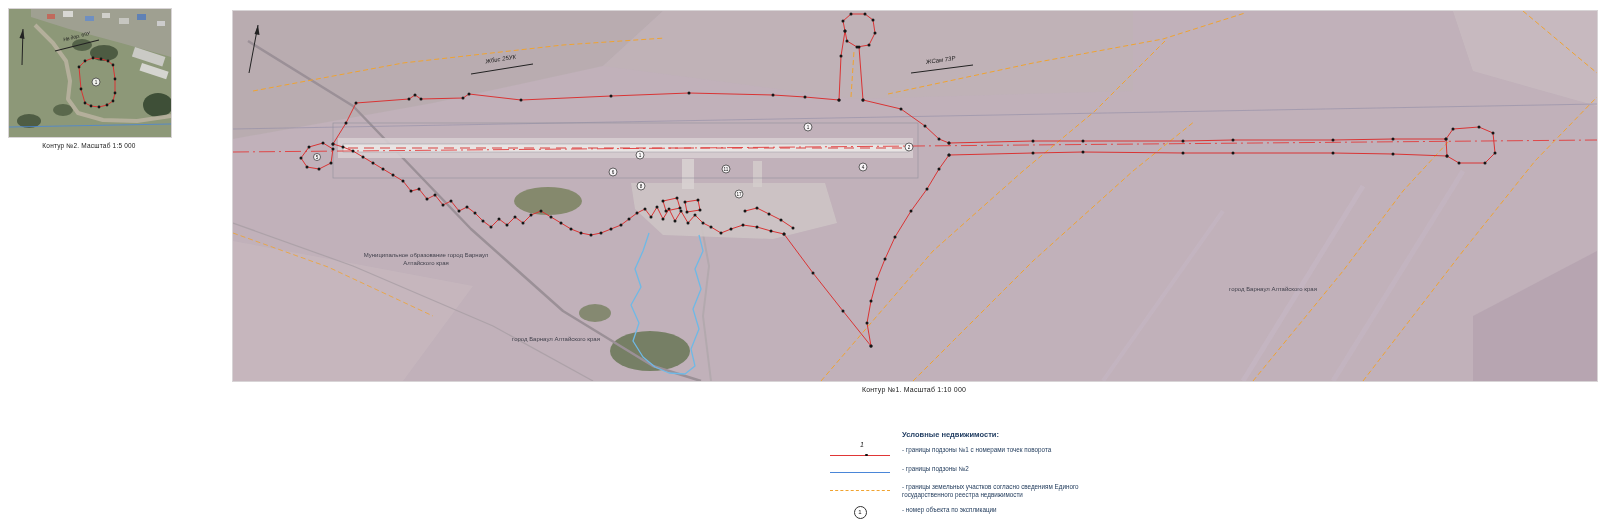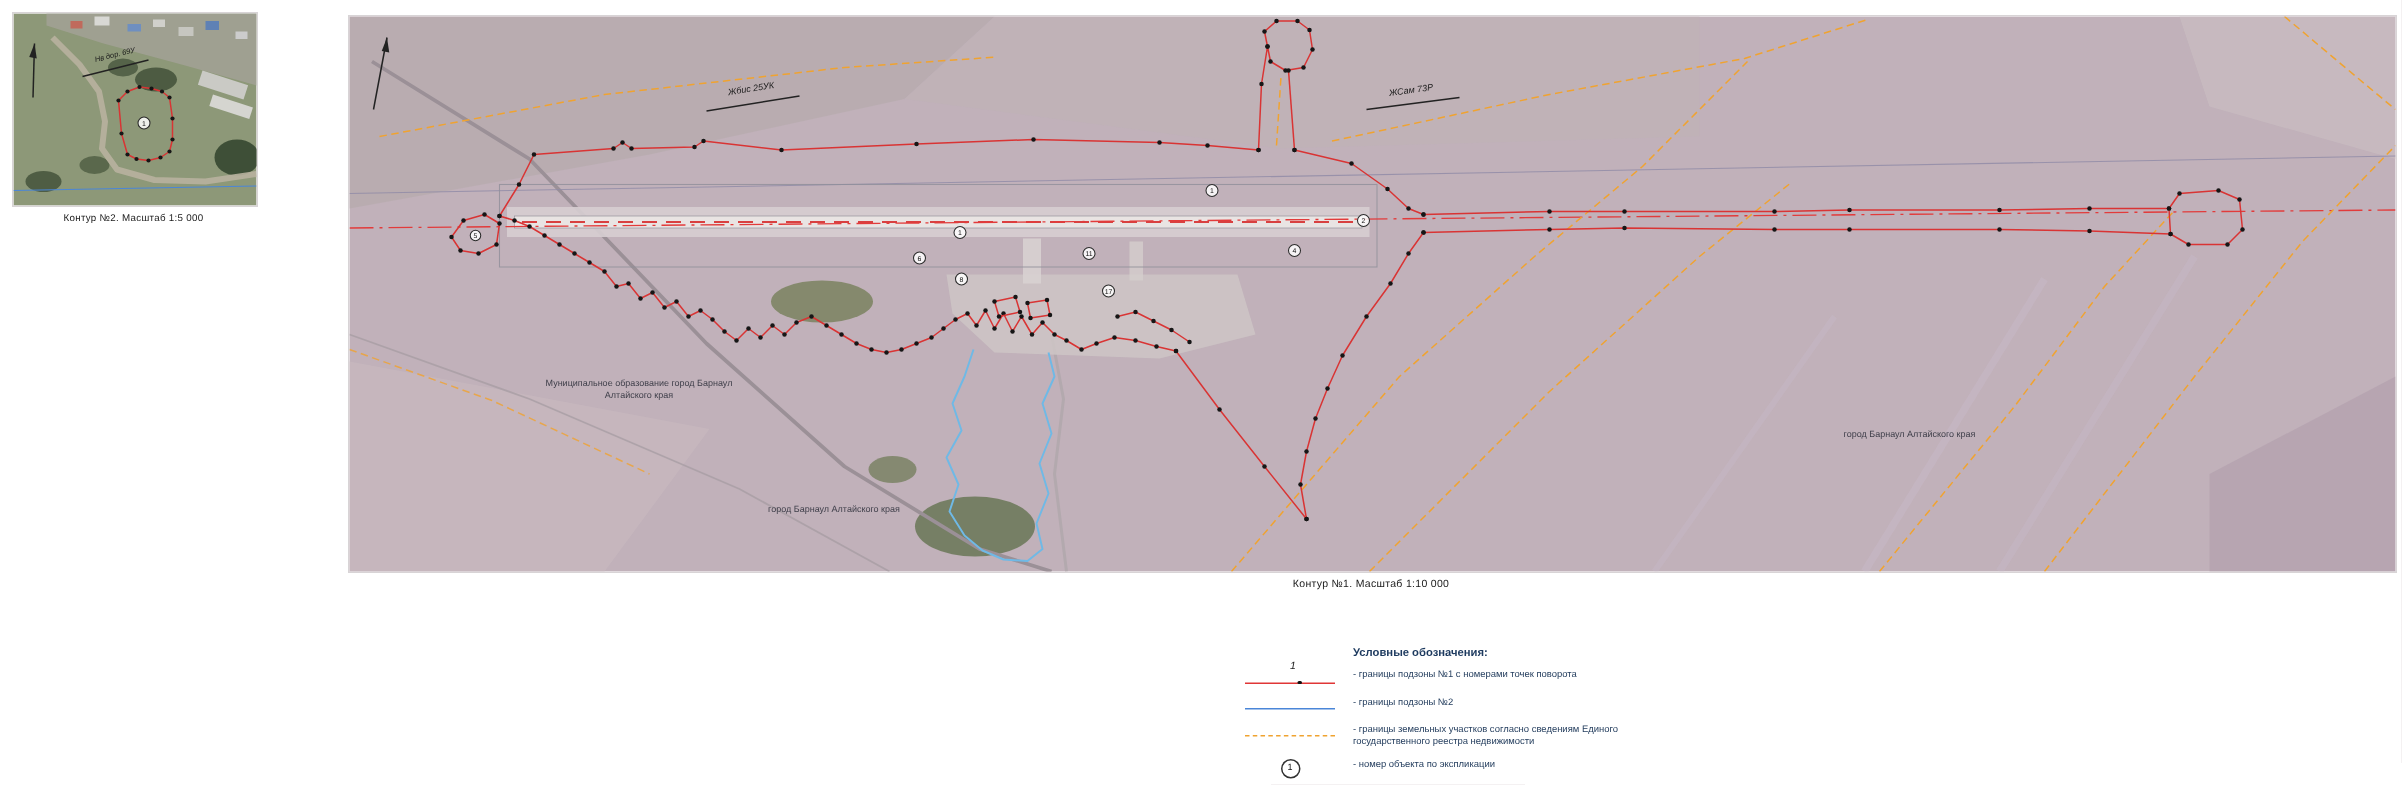--- a/index.html
+++ b/index.html
@@ -323,21 +323,21 @@
         </g>
         <g>
           <path d="M 16 62 L 25 14" stroke="#222" stroke-width="1"></path>
           <path d="M 25 14 l -3.5 9 l 5 1 Z" fill="#222"></path>
         </g>
       </svg>
     <div class="caption">Контур №1. Масштаб 1:10 000</div>
   </div>
 
   <div class="legend">
-    <div class="legend-title">Условные обозначения:</div>
+    <div class="legend-title">Условные недвижимости:</div>
     <div id="legend-rows">
   <div class="legend-row">
     <div class="sw sw-red-numbered">
             <span class="sw-num">1</span>
           </div>
     <div class="legend-label">- границы подзоны №1 с номерами точек поворота</div>
   </div>
 
   <div class="legend-row">
     <div class="sw sw-blue"></div>

